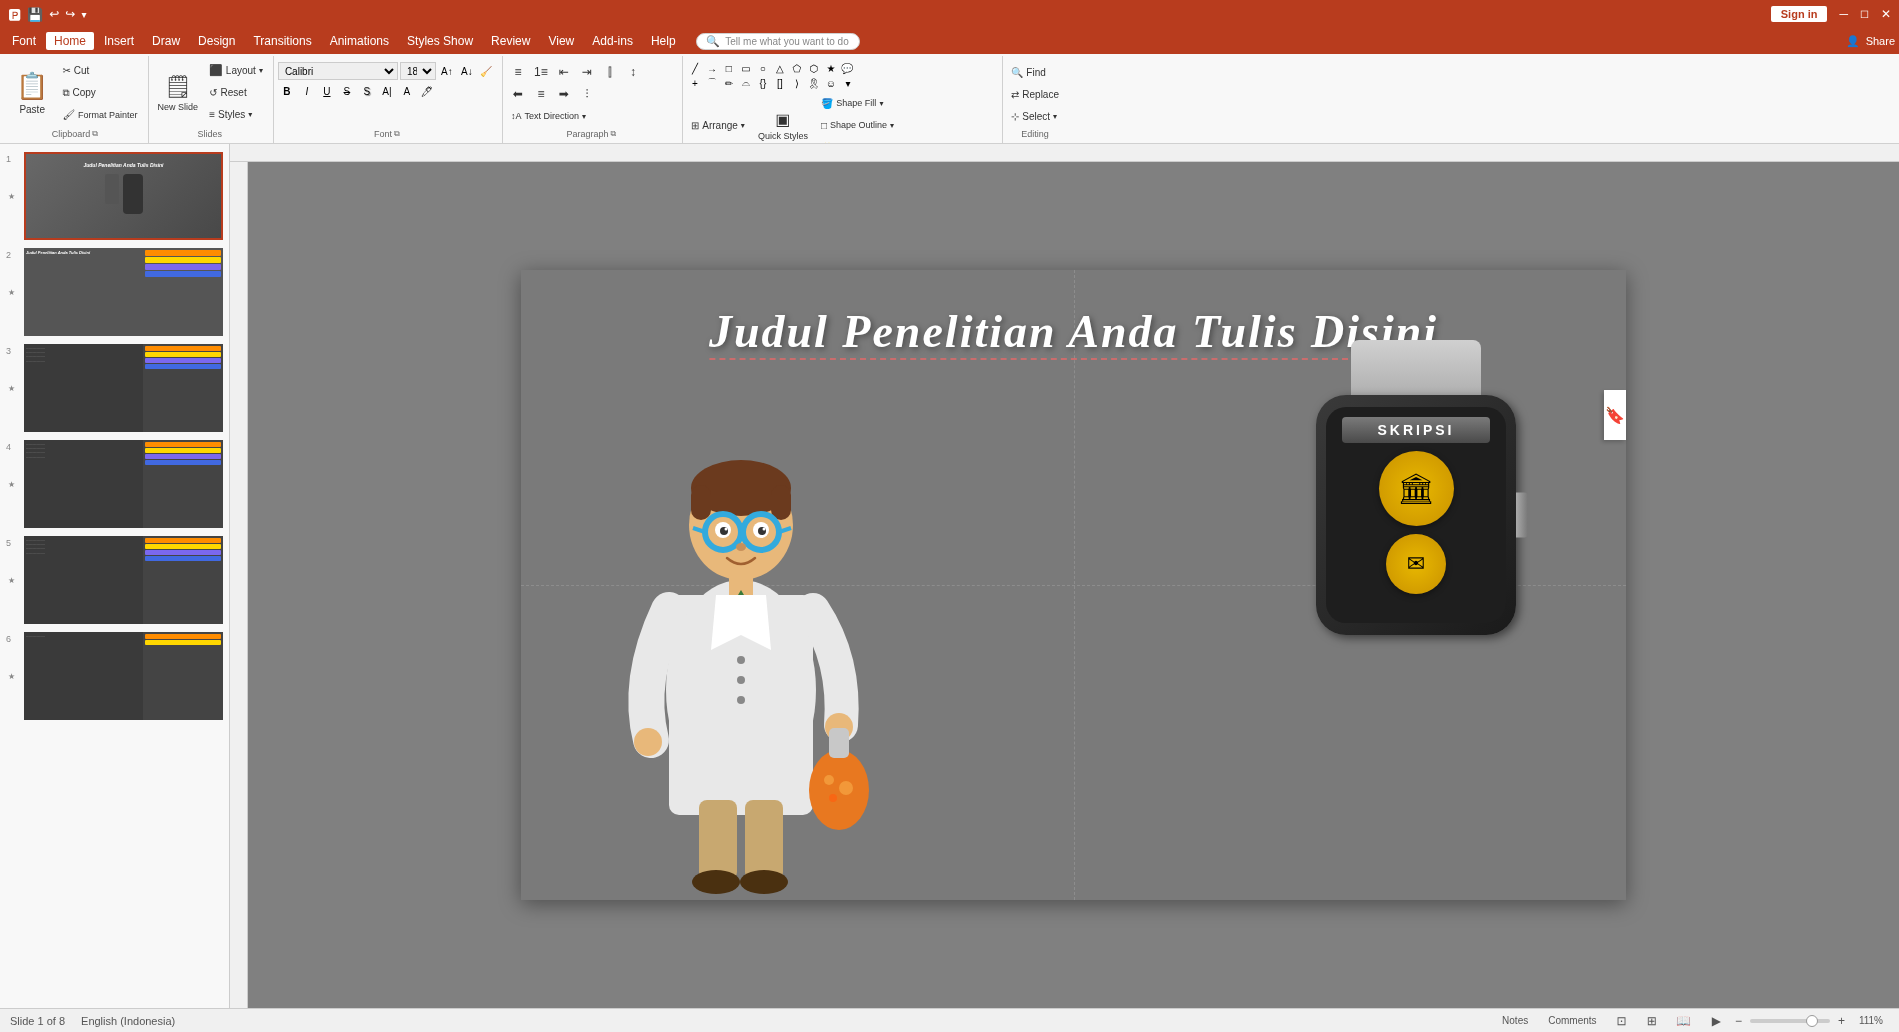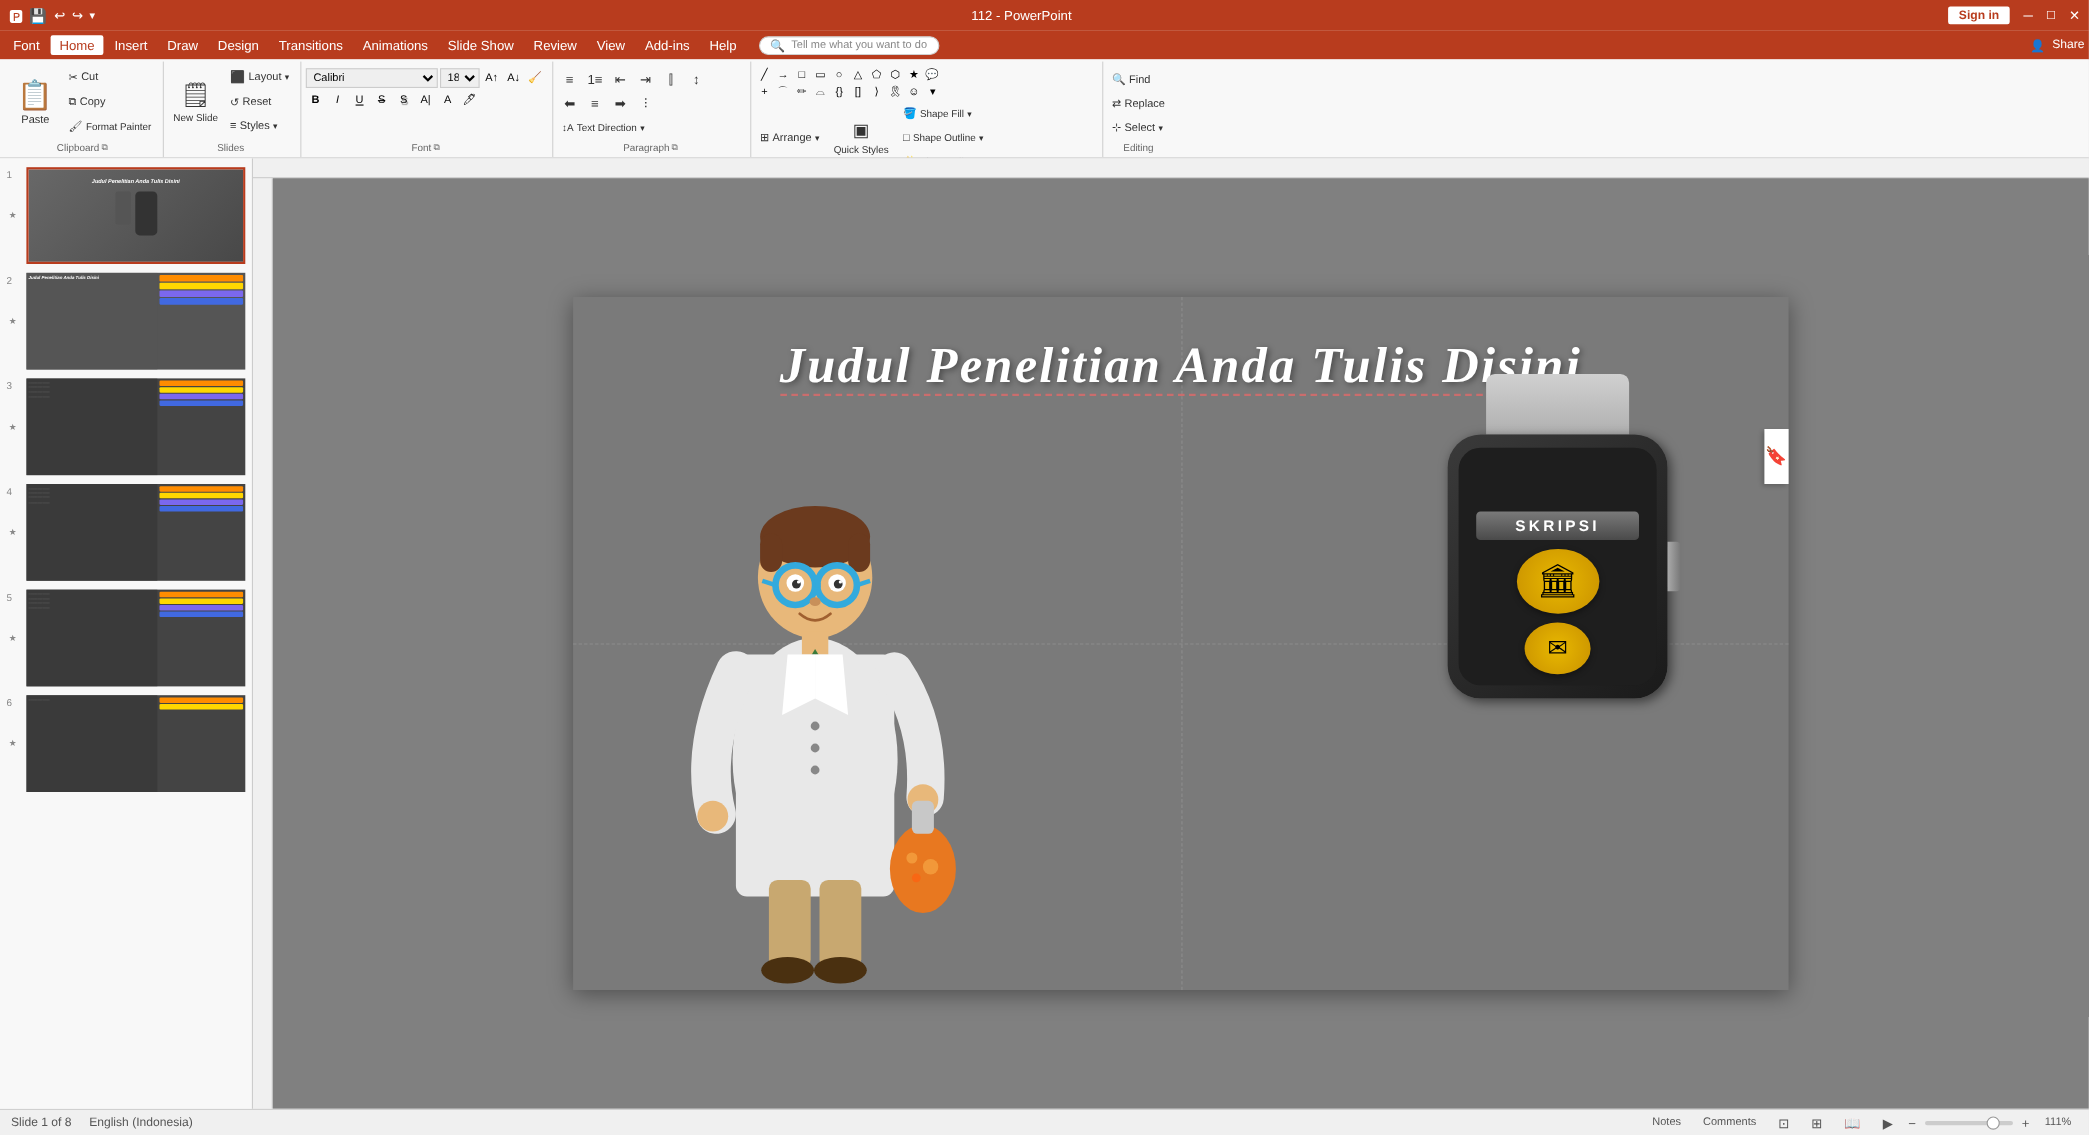--- a/index.html
+++ b/index.html
@@ -293,38 +293,37 @@
 <body>
 
 <div id="title-bar">
   <div style="display:flex;align-items:center;gap:6px;">
     <span style="font-size:14px;">🅿</span>
     <span style="font-size:13px;cursor:pointer;">💾</span>
     <span style="font-size:12px;cursor:pointer;">↩</span>
     <span style="font-size:12px;cursor:pointer;">↪</span>
     <span style="font-size:10px;cursor:pointer;">▾</span>
   </div>
-  <div style="flex:1;text-align:center;font-size:12px;">112 - PowerPoint</div>
   <div style="display:flex;gap:12px;align-items:center;">
     <button style="background:white;color:#b83c1e;border:none;padding:2px 10px;font-size:11px;font-weight:bold;cursor:pointer;border-radius:2px;">Sign in</button>
     <span style="cursor:pointer;font-size:12px;">─</span>
     <span style="cursor:pointer;font-size:10px;">☐</span>
     <span style="cursor:pointer;font-size:12px;">✕</span>
   </div>
 </div>
 
 <div id="menu-bar">
   <div class="menu-item">Font</div>
   <div class="menu-item active">Home</div>
   <div class="menu-item">Insert</div>
   <div class="menu-item">Draw</div>
   <div class="menu-item">Design</div>
   <div class="menu-item">Transitions</div>
   <div class="menu-item">Animations</div>
-  <div class="menu-item">Slide Show</div>
+  <div class="menu-item">Styles Show</div>
   <div class="menu-item">Review</div>
   <div class="menu-item">View</div>
   <div class="menu-item">Add-ins</div>
   <div class="menu-item">Help</div>
   <div style="margin-left:10px;display:flex;align-items:center;background:white;border:1px solid #d0d0d0;border-radius:10px;padding:1px 10px;gap:5px;cursor:text;">
     <span style="font-size:11px;color:#666;">🔍</span>
     <span style="font-size:10px;color:#888;">Tell me what you want to do</span>
   </div>
   <div style="margin-left:auto;display:flex;align-items:center;gap:6px;">
     <span style="font-size:11px;color:white;">👤</span>
@@ -668,21 +667,21 @@
           <div style="position:absolute;right:110px;top:70px;width:200px;">
 
             <div style="width:130px;height:55px;background:linear-gradient(to bottom,#d0d0d0,#b0b0b0);border-radius:8px 8px 0 0;margin:0 auto;"></div>
 
             <div style="width:200px;height:240px;background:linear-gradient(135deg,#3a3a3a,#1a1a1a);border-radius:30px;position:relative;box-shadow:3px 3px 10px rgba(0,0,0,0.5);">
 
               <div style="position:absolute;right:-12px;top:50%;transform:translateY(-50%);width:12px;height:45px;background:linear-gradient(to right,#aaa,#777);border-radius:0 4px 4px 0;"></div>
 
               <div style="position:absolute;top:12px;left:10px;right:10px;bottom:12px;background:#1e1e1e;border-radius:20px;display:flex;flex-direction:column;align-items:center;padding:10px 8px;gap:8px;">
 
-                <div style="background:linear-gradient(to bottom,#7a7a7a,#4a4a4a);width:90%;text-align:center;color:white;font-size:14px;font-weight:bold;padding:5px;border-radius:4px;letter-spacing:3px;margin-top:48px;">
+                <div style="background:linear-gradient(to bottom,#7a7a7a,#4a4a4a);width:90%;text-align:center;color:white;font-size:14px;font-weight:bold;padding:5px;border-radius:4px;letter-spacing:3px;">
                   <span>SKRIPSI</span>
                 </div>
 
                 <div style="width:75px;height:75px;background:radial-gradient(circle,#e8b800,#c89000);border-radius:50%;display:flex;align-items:center;justify-content:center;font-size:30px;box-shadow:0 2px 6px rgba(0,0,0,0.4);">
                   🏛
                 </div>
 
                 <div style="width:60px;height:60px;background:radial-gradient(circle,#e8b800,#c89000);border-radius:50%;display:flex;align-items:center;justify-content:center;font-size:22px;box-shadow:0 2px 6px rgba(0,0,0,0.4);">
                   ✉
                 </div>

